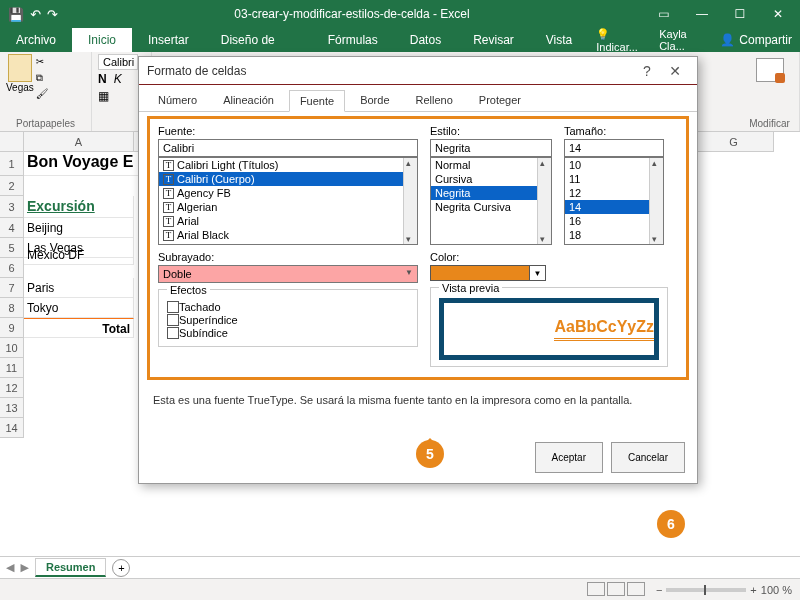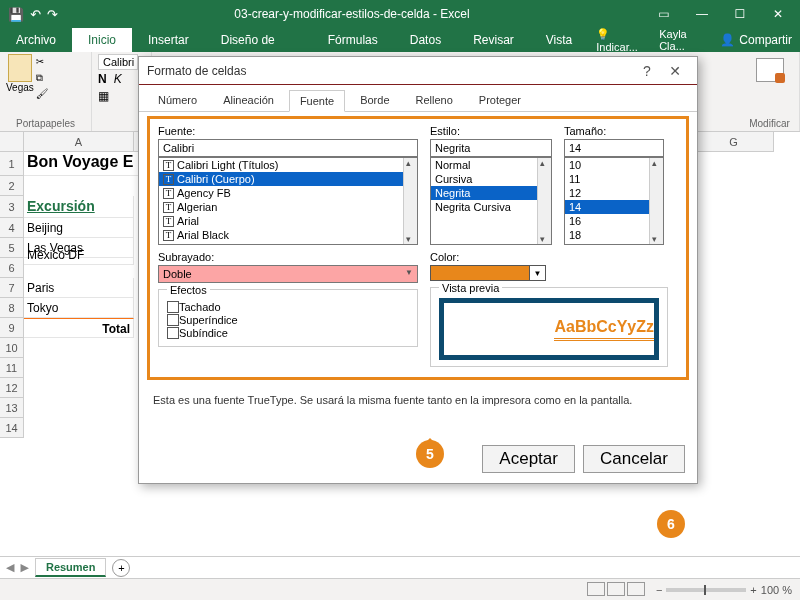--- a/index.html
+++ b/index.html
@@ -92,21 +92,21 @@
 .fieldset .leg { font-size:11px; position:relative; top:-11px; background:#fff; padding:0 3px; display:inline-block; }
 .chk { display:flex; align-items:center; font-size:11px; margin:1px 0; }
 .chk .box { width:12px; height:12px; border:1px solid #555; }
 .colorctl { display:flex; align-items:center; }
 .colorctl .sw { width:100px; height:16px; background:#e8871b; border:1px solid #555; }
 .colorctl .ar { width:16px; height:16px; border:1px solid #555; border-left:none; display:flex; align-items:center; justify-content:center; font-size:8px; }
 .preview { border:5px solid #0c4a6e; height:62px; display:flex; align-items:center; justify-content:flex-end; margin-top:-8px;}
 .preview span { color:#e8871b; font-weight:bold; font-size:16px; border-bottom:3px double #e8871b; padding-bottom:2px; }
 .infotxt { font-size:11px; color:#333; padding:10px 14px; }
 .dlg-btns { position:absolute; bottom:10px; right:12px; display:flex; gap:8px; }
-.btn { border:1px solid #999; background:#f3f3f3; padding:3px 16px; font-size:17px; }
+.btn { border:1px solid #999; background:#f3f3f3; padding:9px 16px; font-size:10px; }
 
 .callout { position:absolute; width:28px; height:28px; background:#e8871b; color:#fff; border-radius:50%; display:flex; align-items:center; justify-content:center; font-weight:bold; font-size:14px; z-index:20; }
 .callout:before { content:""; position:absolute; top:-8px; left:50%; transform:translateX(-50%); border:6px solid transparent; border-bottom-color:#e8871b; }
 .c5 { left:416px; top:440px; }
 .c6 { left:657px; top:510px; }
 .c6:before { border-bottom-color:transparent; }
 </style>
 </head>
 <body>
 

